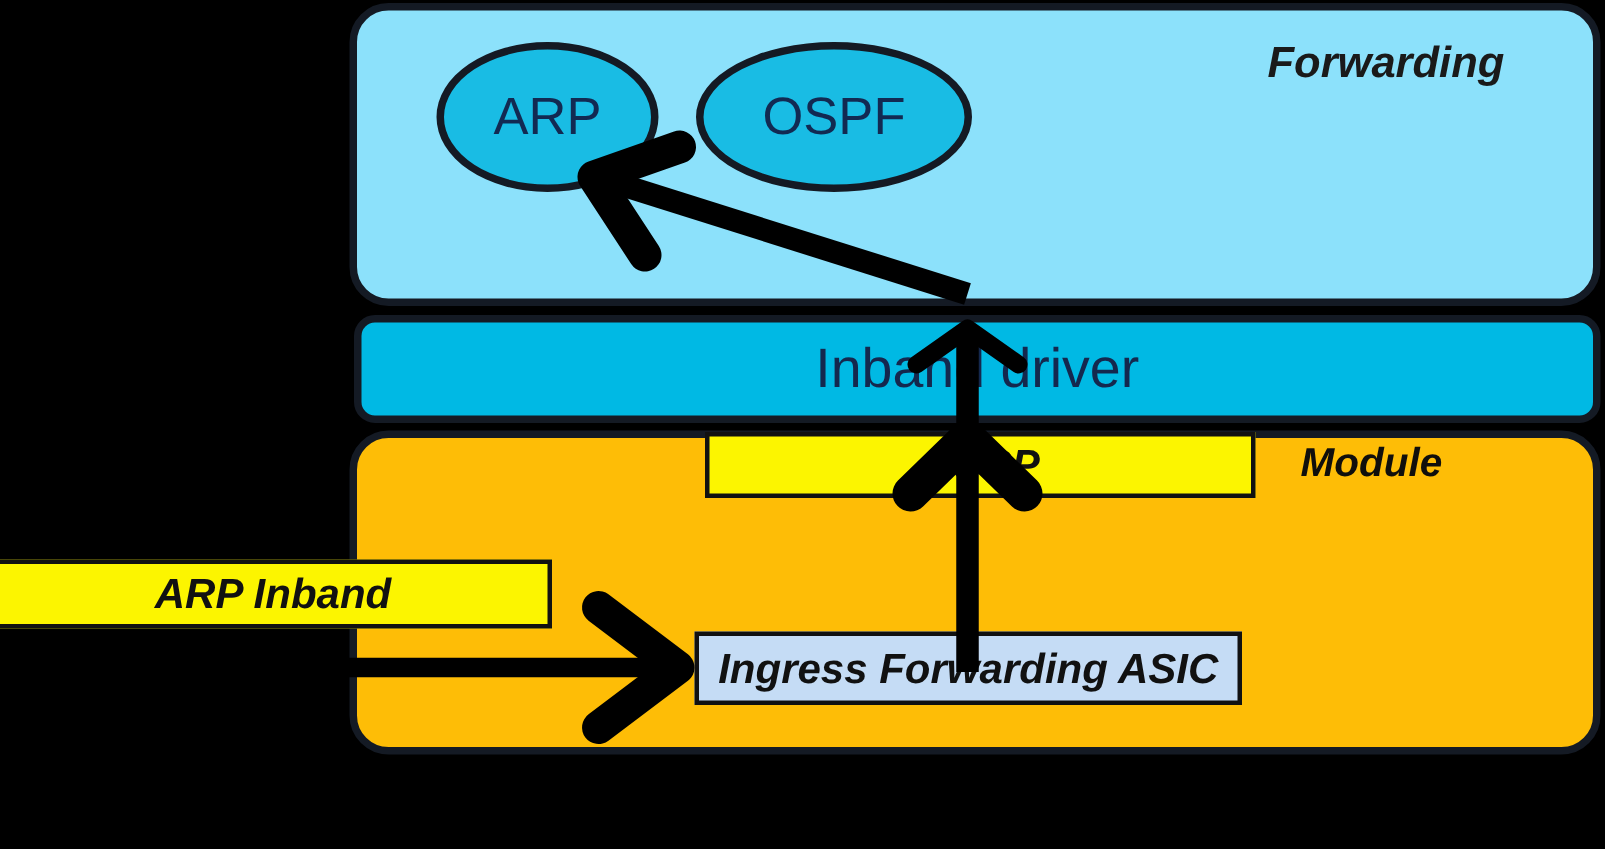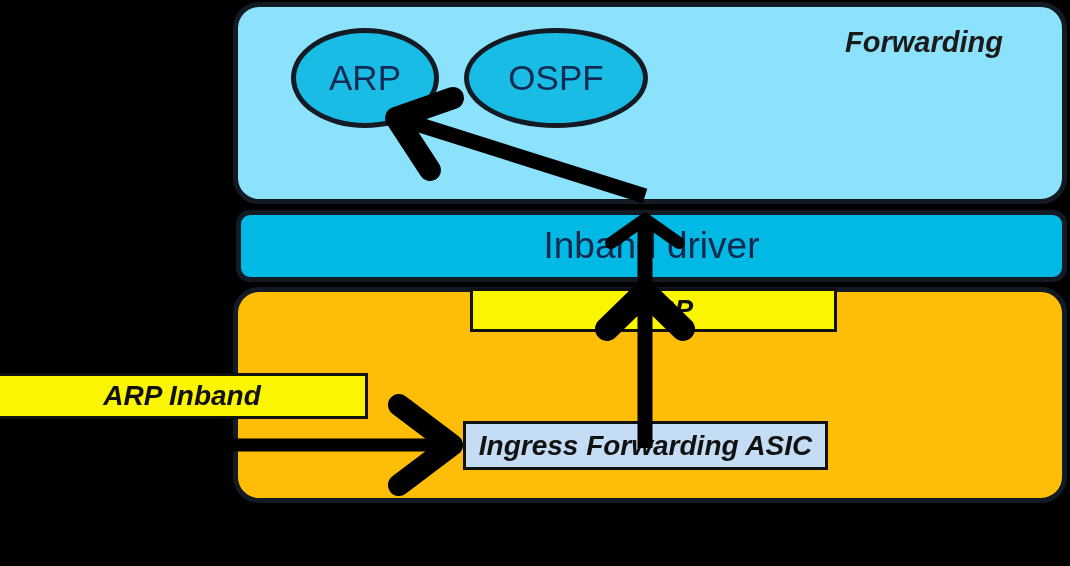--- a/index.html
+++ b/index.html
@@ -157,20 +157,21 @@
   <div class="ellipse" id="ellipse-ospf">
     <span>OSPF</span>
   </div>
 
   <div class="plain-label" id="label-supervisor">Forwarding</div>
 
   <div class="panel" id="inband-panel"></div>
   <div id="inband-text">Inband driver</div>
 
   <div class="panel" id="module-panel"></div>
+  <div class="plain-label" id="label-module">Module</div>
 
   <div class="flat-box" id="box-copp">
     <span>COPP</span>
   </div>
 
   <div class="flat-box" id="box-arp-request">
     <span>ARP Inband</span>
   </div>
 
   <div class="flat-box" id="box-asic">

